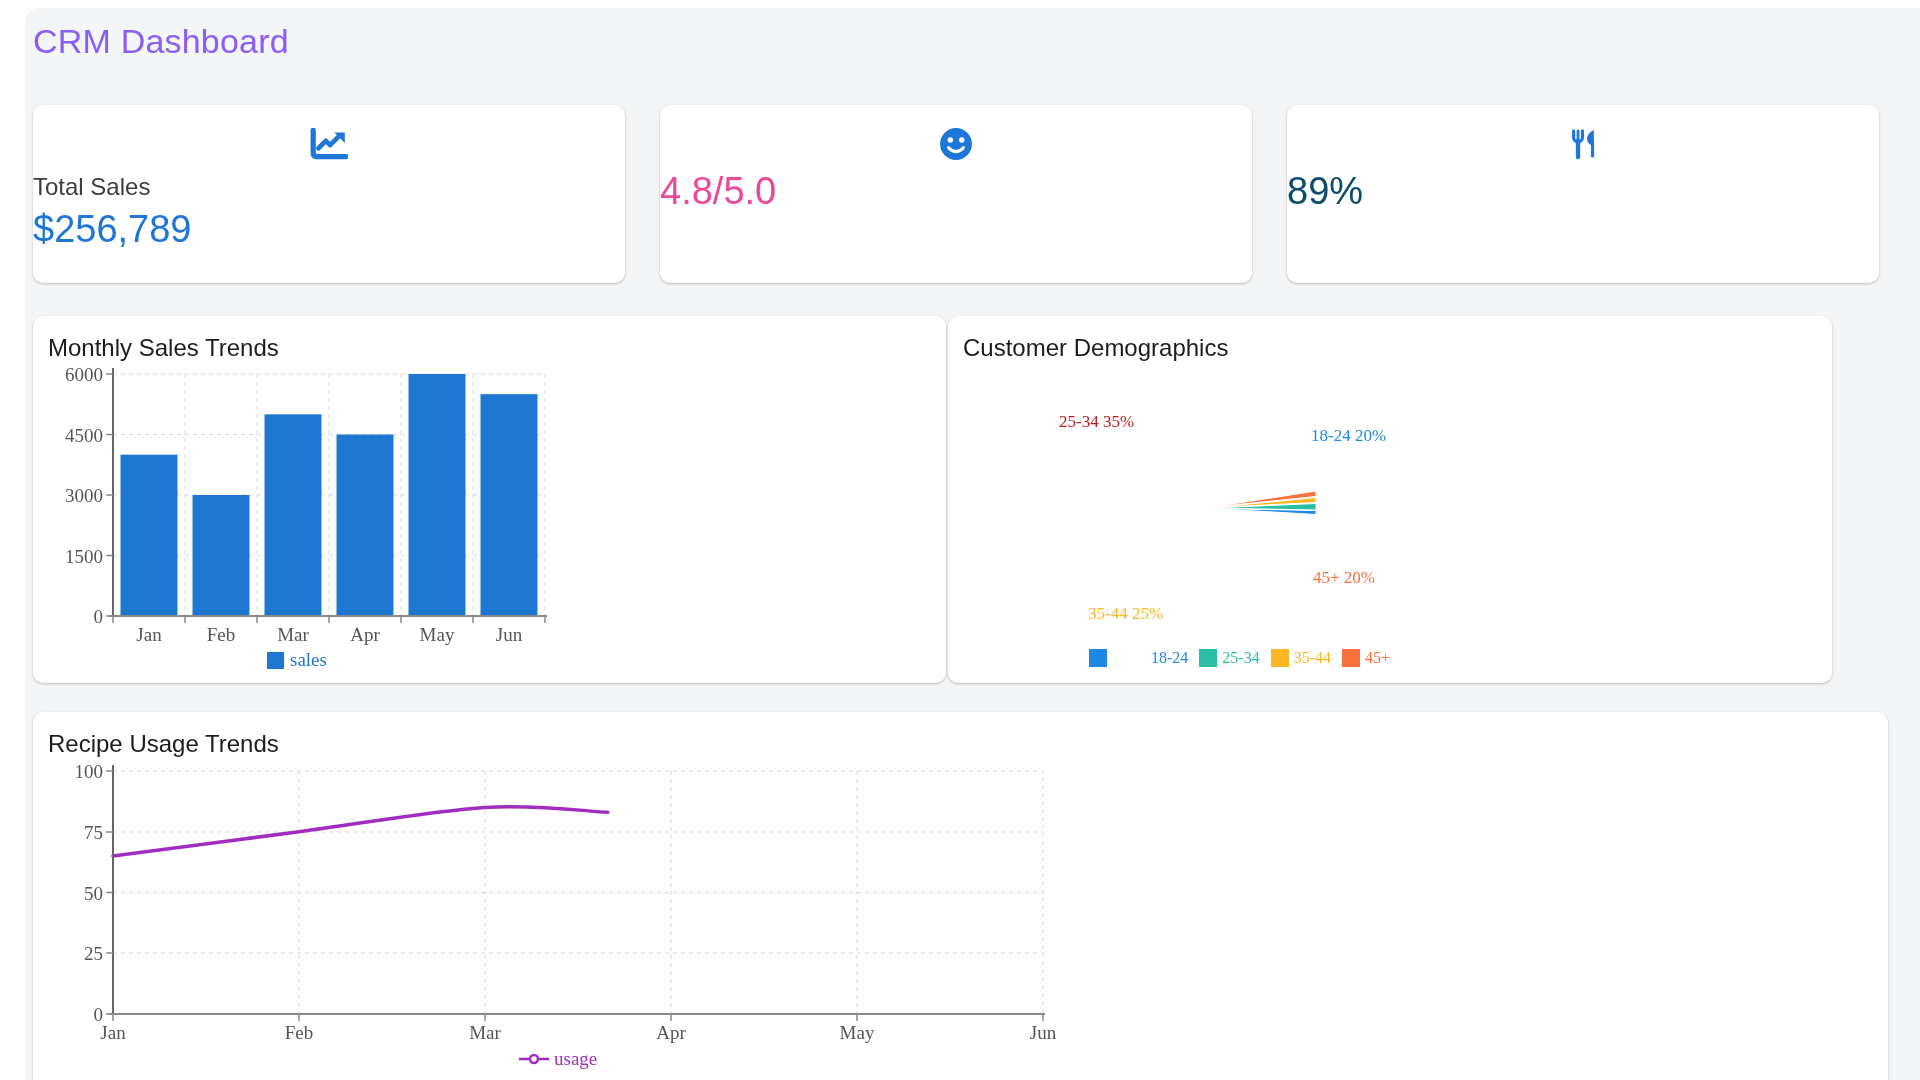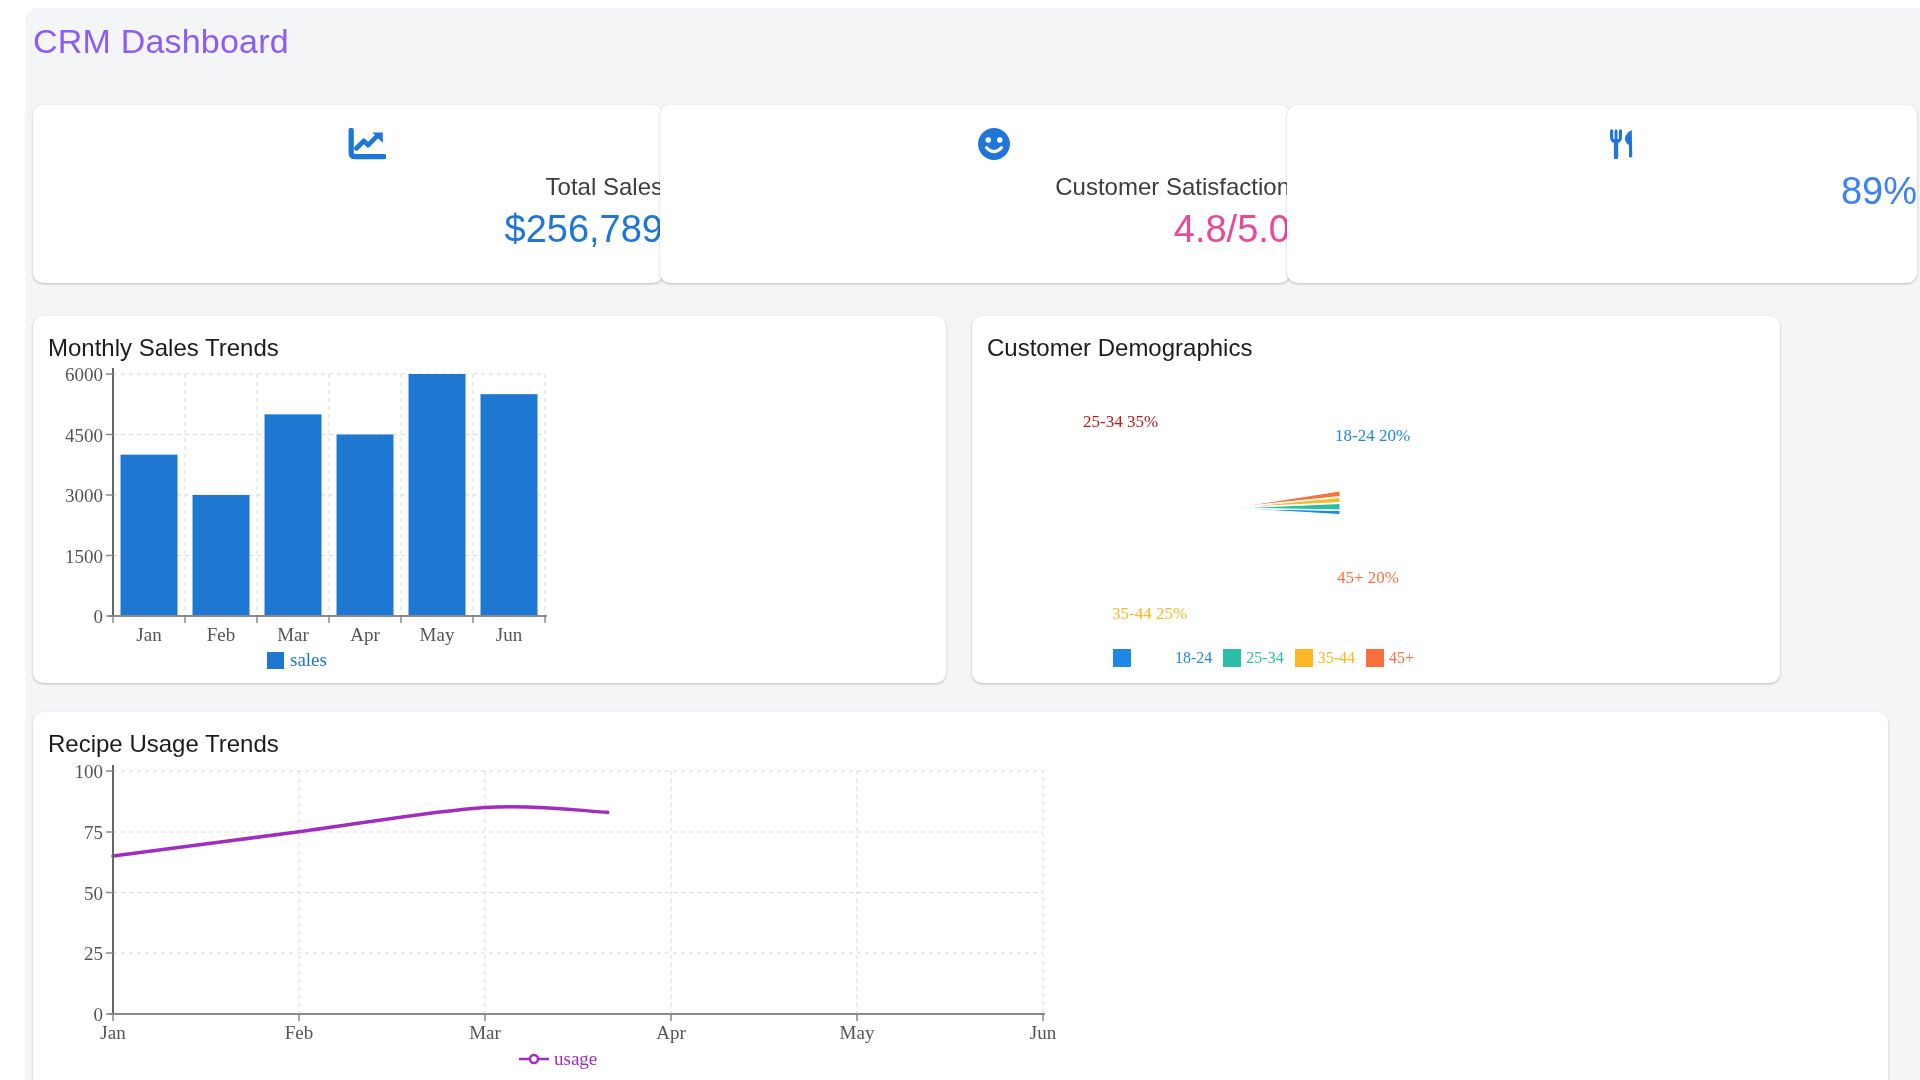--- a/index.html
+++ b/index.html
@@ -7,28 +7,28 @@
     width:1920px;height:1080px;overflow:hidden;position:relative;
     background:#ffffff;font-family:"Liberation Sans",sans-serif;
   }
   .panel{position:absolute;left:25px;top:8px;right:0;bottom:0;
     background:#f4f5f6;border-top-left-radius:14px;}
   .card{position:absolute;background:#fff;border-radius:10px;
     box-shadow:0 1px 3px rgba(0,0,0,.16),0 1px 2px rgba(0,0,0,.10);}
   .page-title{position:absolute;left:33px;top:22px;margin:0;
     font-size:34px;font-weight:500;color:#8b5cf6;letter-spacing:.2px;}
   
-  .stat-card{top:105px;width:592px;height:178px;text-align:right;padding-left:38px;}
+  .stat-card{top:105px;width:592px;height:178px;text-align:left;}
   #stat-1{left:33px}#stat-2{left:660px}#stat-3{left:1287px}
   .stat-icon{margin-top:20px;height:38px;display:flex;align-items:center;justify-content:center;}
   .stat-label{margin-top:10px;font-size:24px;color:#3d3d3d;}
   .stat-value{margin-top:7px;font-size:38px;}
   
   #bar-card{left:33px;top:316px;width:913px;height:367px;}
-  #pie-card{left:972px;top:316px;width:808px;height:367px;}
+  #pie-card{left:948px;top:316px;width:884px;height:367px;}
   #line-card{left:33px;top:712px;width:1855px;height:400px;}
   .chart-title{position:absolute;left:15px;top:18px;font-size:24px;color:#1c1c1c;}
   svg.chart{position:absolute;left:0;top:0;}
   svg text{font-family:"Liberation Serif",serif;font-size:19px;fill:#555;}
   .gridline{stroke:#d9d9d9;stroke-width:1;stroke-dasharray:4 4;fill:none;}
   .axis-y{stroke:#666;stroke-width:2;}
   .axis-x{stroke:#8a8a8a;stroke-width:2;}
   .tick{stroke:#8a8a8a;stroke-width:1.5;}
   .legend{position:absolute;display:flex;align-items:center;
     font-family:"Liberation Serif",serif;font-size:19px;}
@@ -59,34 +59,33 @@
 
 <div class="card stat-card" id="stat-2">
   <div class="stat-icon" style="color: rgb(30, 118, 217);">
     <svg width="34" height="34" viewBox="0 0 32 32">
       <circle cx="16" cy="16" r="15" fill="currentColor"></circle>
       <circle cx="10.6" cy="12.3" r="2.6" fill="#fff"></circle>
       <circle cx="21.4" cy="12.3" r="2.6" fill="#fff"></circle>
       <path d="M9 19.5 q7 7.5 14 0" stroke="#fff" stroke-width="3" fill="none" stroke-linecap="round"></path>
     </svg>
   </div>
-  <div class="stat-label">Customer Satisfaction</div>
   <div class="stat-value" style="color: #ec4899;">4.8/5.0</div>
 </div>
 
 <div class="card stat-card" id="stat-3">
   <div class="stat-icon" style="color: rgb(30, 118, 217);">
     <svg width="30" height="34" viewBox="0 0 32 32" fill="none">
       <path d="M6 2 v7 a4.7 4.7 0 0 0 9.4 0 v-7" stroke="currentColor" stroke-width="3.4" fill="none" stroke-linecap="round"></path>
       <path d="M10.7 2 v7" stroke="currentColor" stroke-width="3" stroke-linecap="round"></path>
       <path d="M10.7 12 v18" stroke="currentColor" stroke-width="4.6" stroke-linecap="round"></path>
       <path d="M27.5 1 C19.5 5 17.5 13 24.5 17 l0 13 h3.5 Z" fill="currentColor"></path>
     </svg>
   </div>
-  <div class="stat-value" style="color: #3b82f6; margin-left: 32px;">89%</div>
+  <div class="stat-value" style="color: #0c4a6e;">89%</div>
 </div>
 
 <div class="card" id="bar-card">
   <div class="chart-title">Monthly Sales Trends</div>
   <svg class="chart" id="bar-svg" width="913" height="367" viewBox="0 0 913 367">
     <rect class="gridline" x="80" y="58" width="432" height="242"></rect>
     <line class="gridline" x1="80" y1="118.5" x2="512" y2="118.5"></line>
     <line class="gridline" x1="80" y1="179" x2="512" y2="179"></line>
     <line class="gridline" x1="80" y1="239.5" x2="512" y2="239.5"></line>
     <line class="gridline" x1="152" y1="58" x2="152" y2="300"></line>

